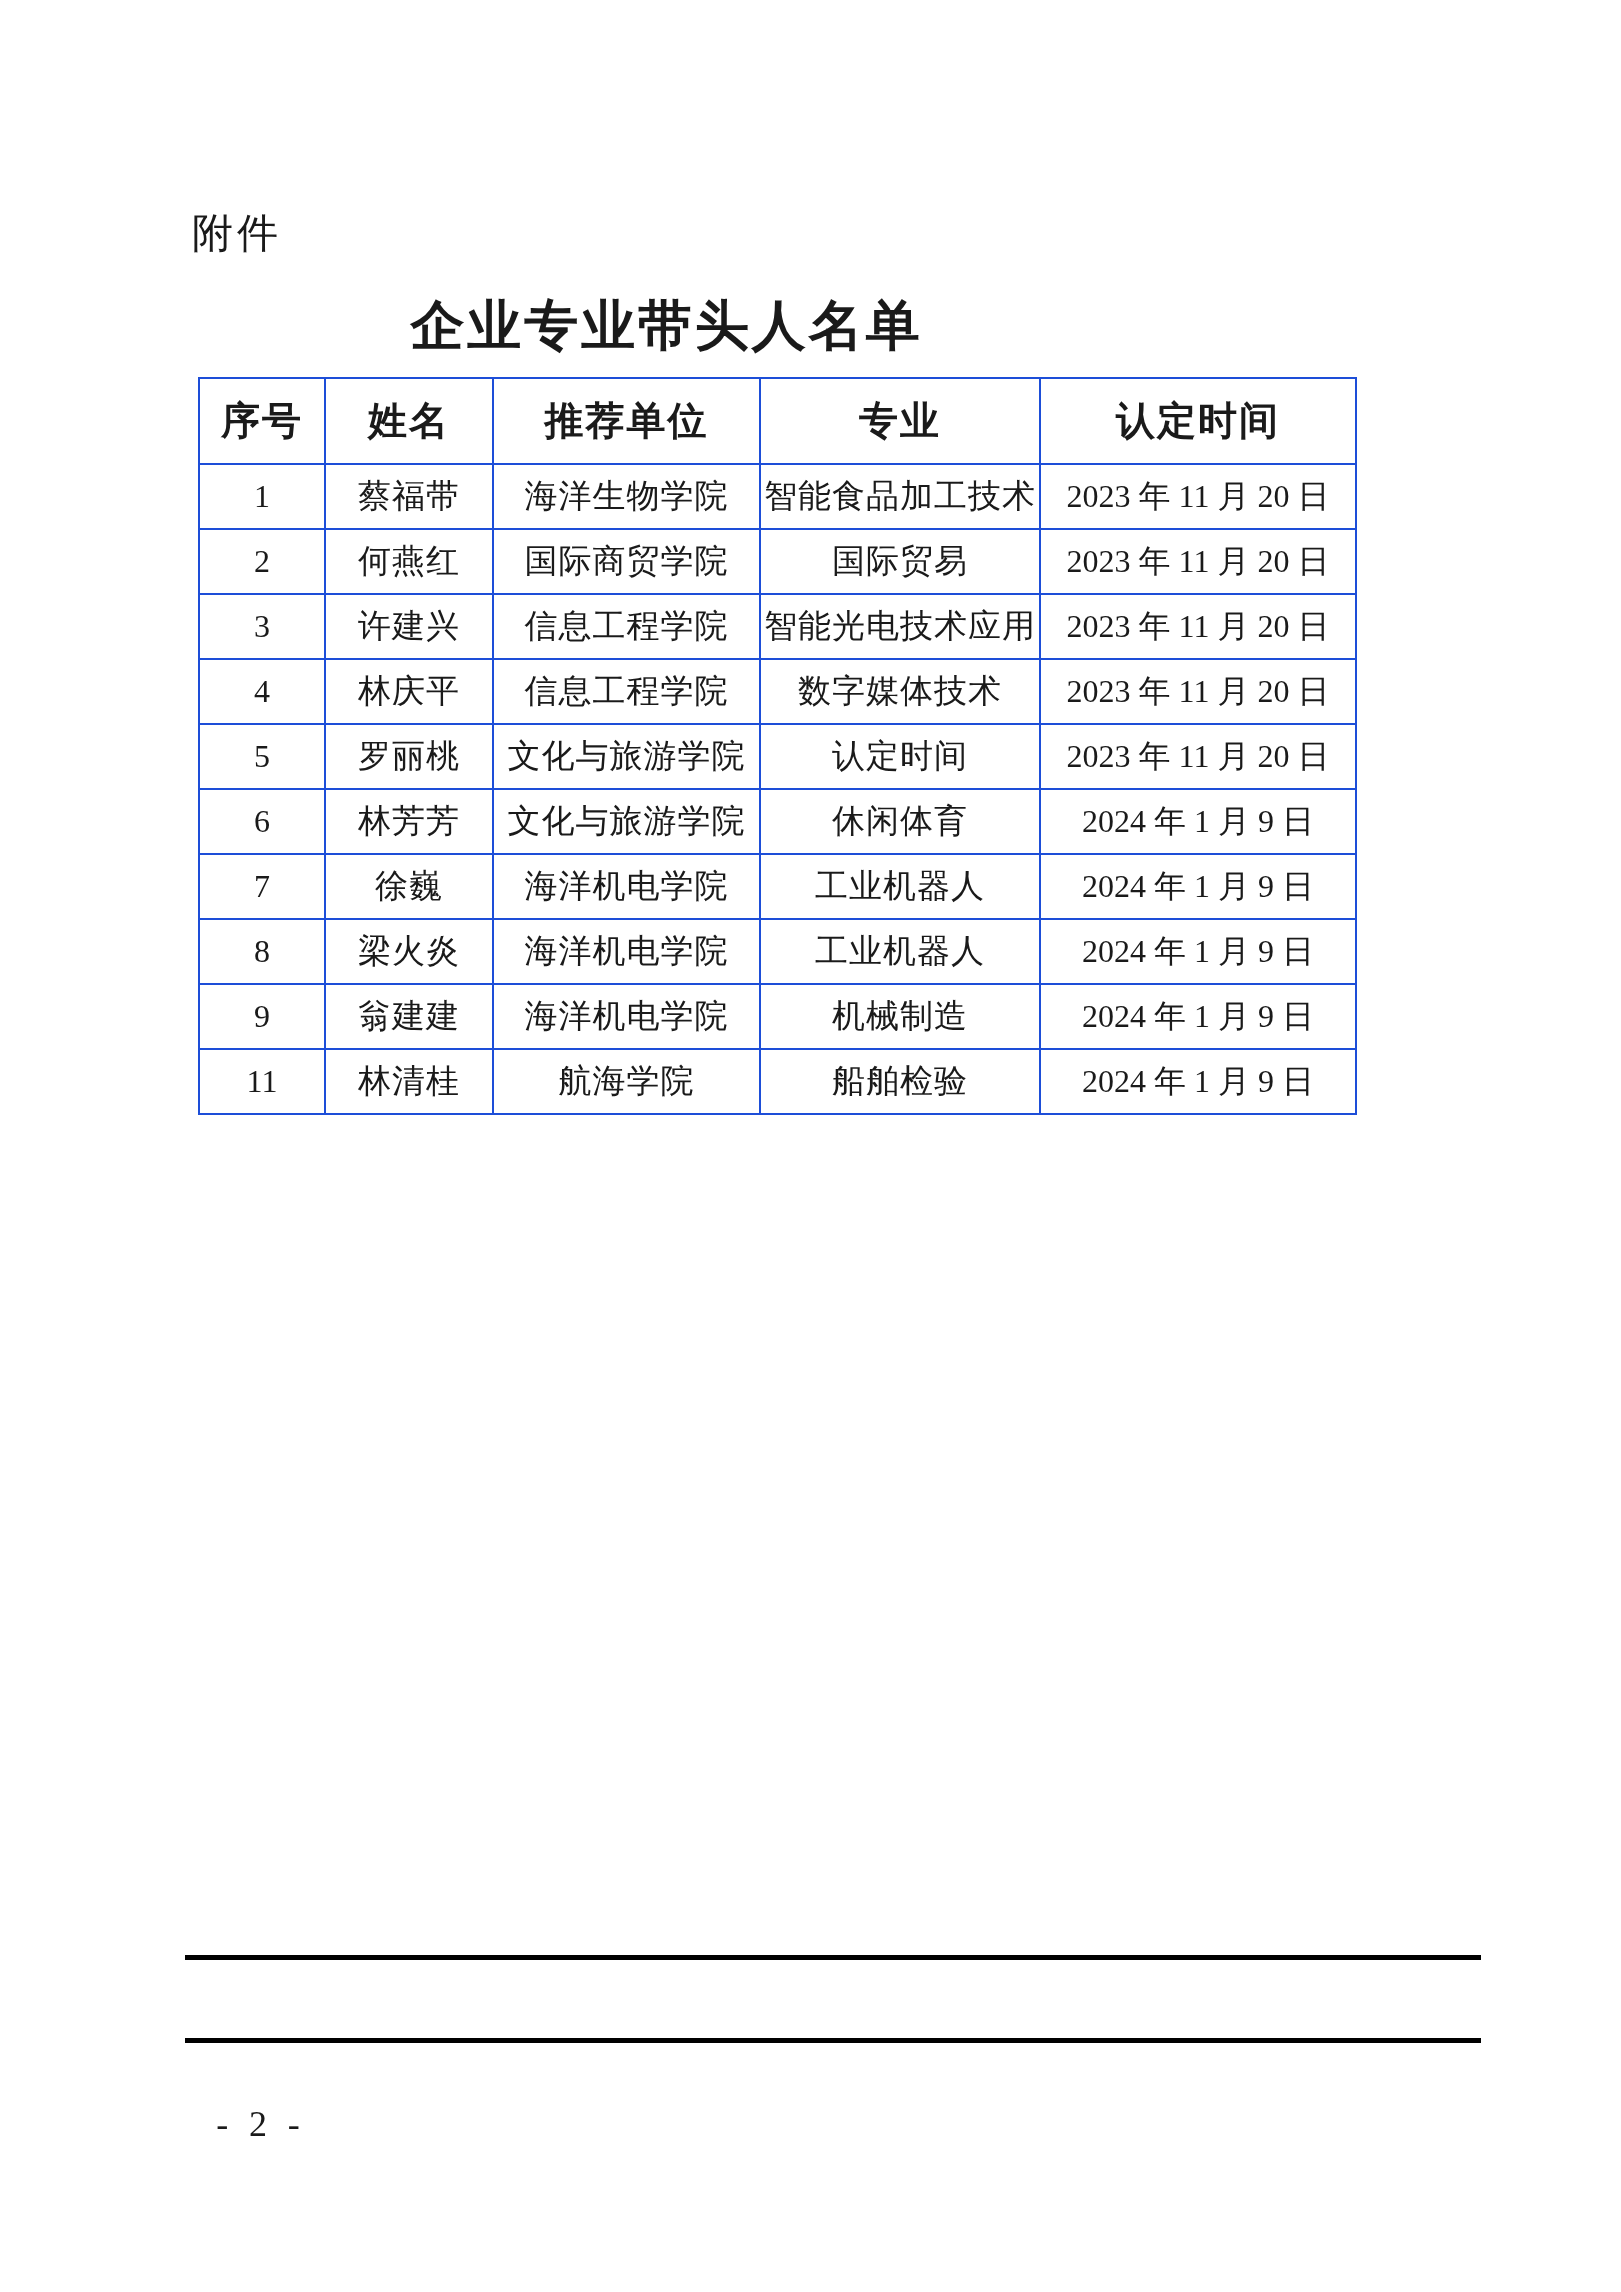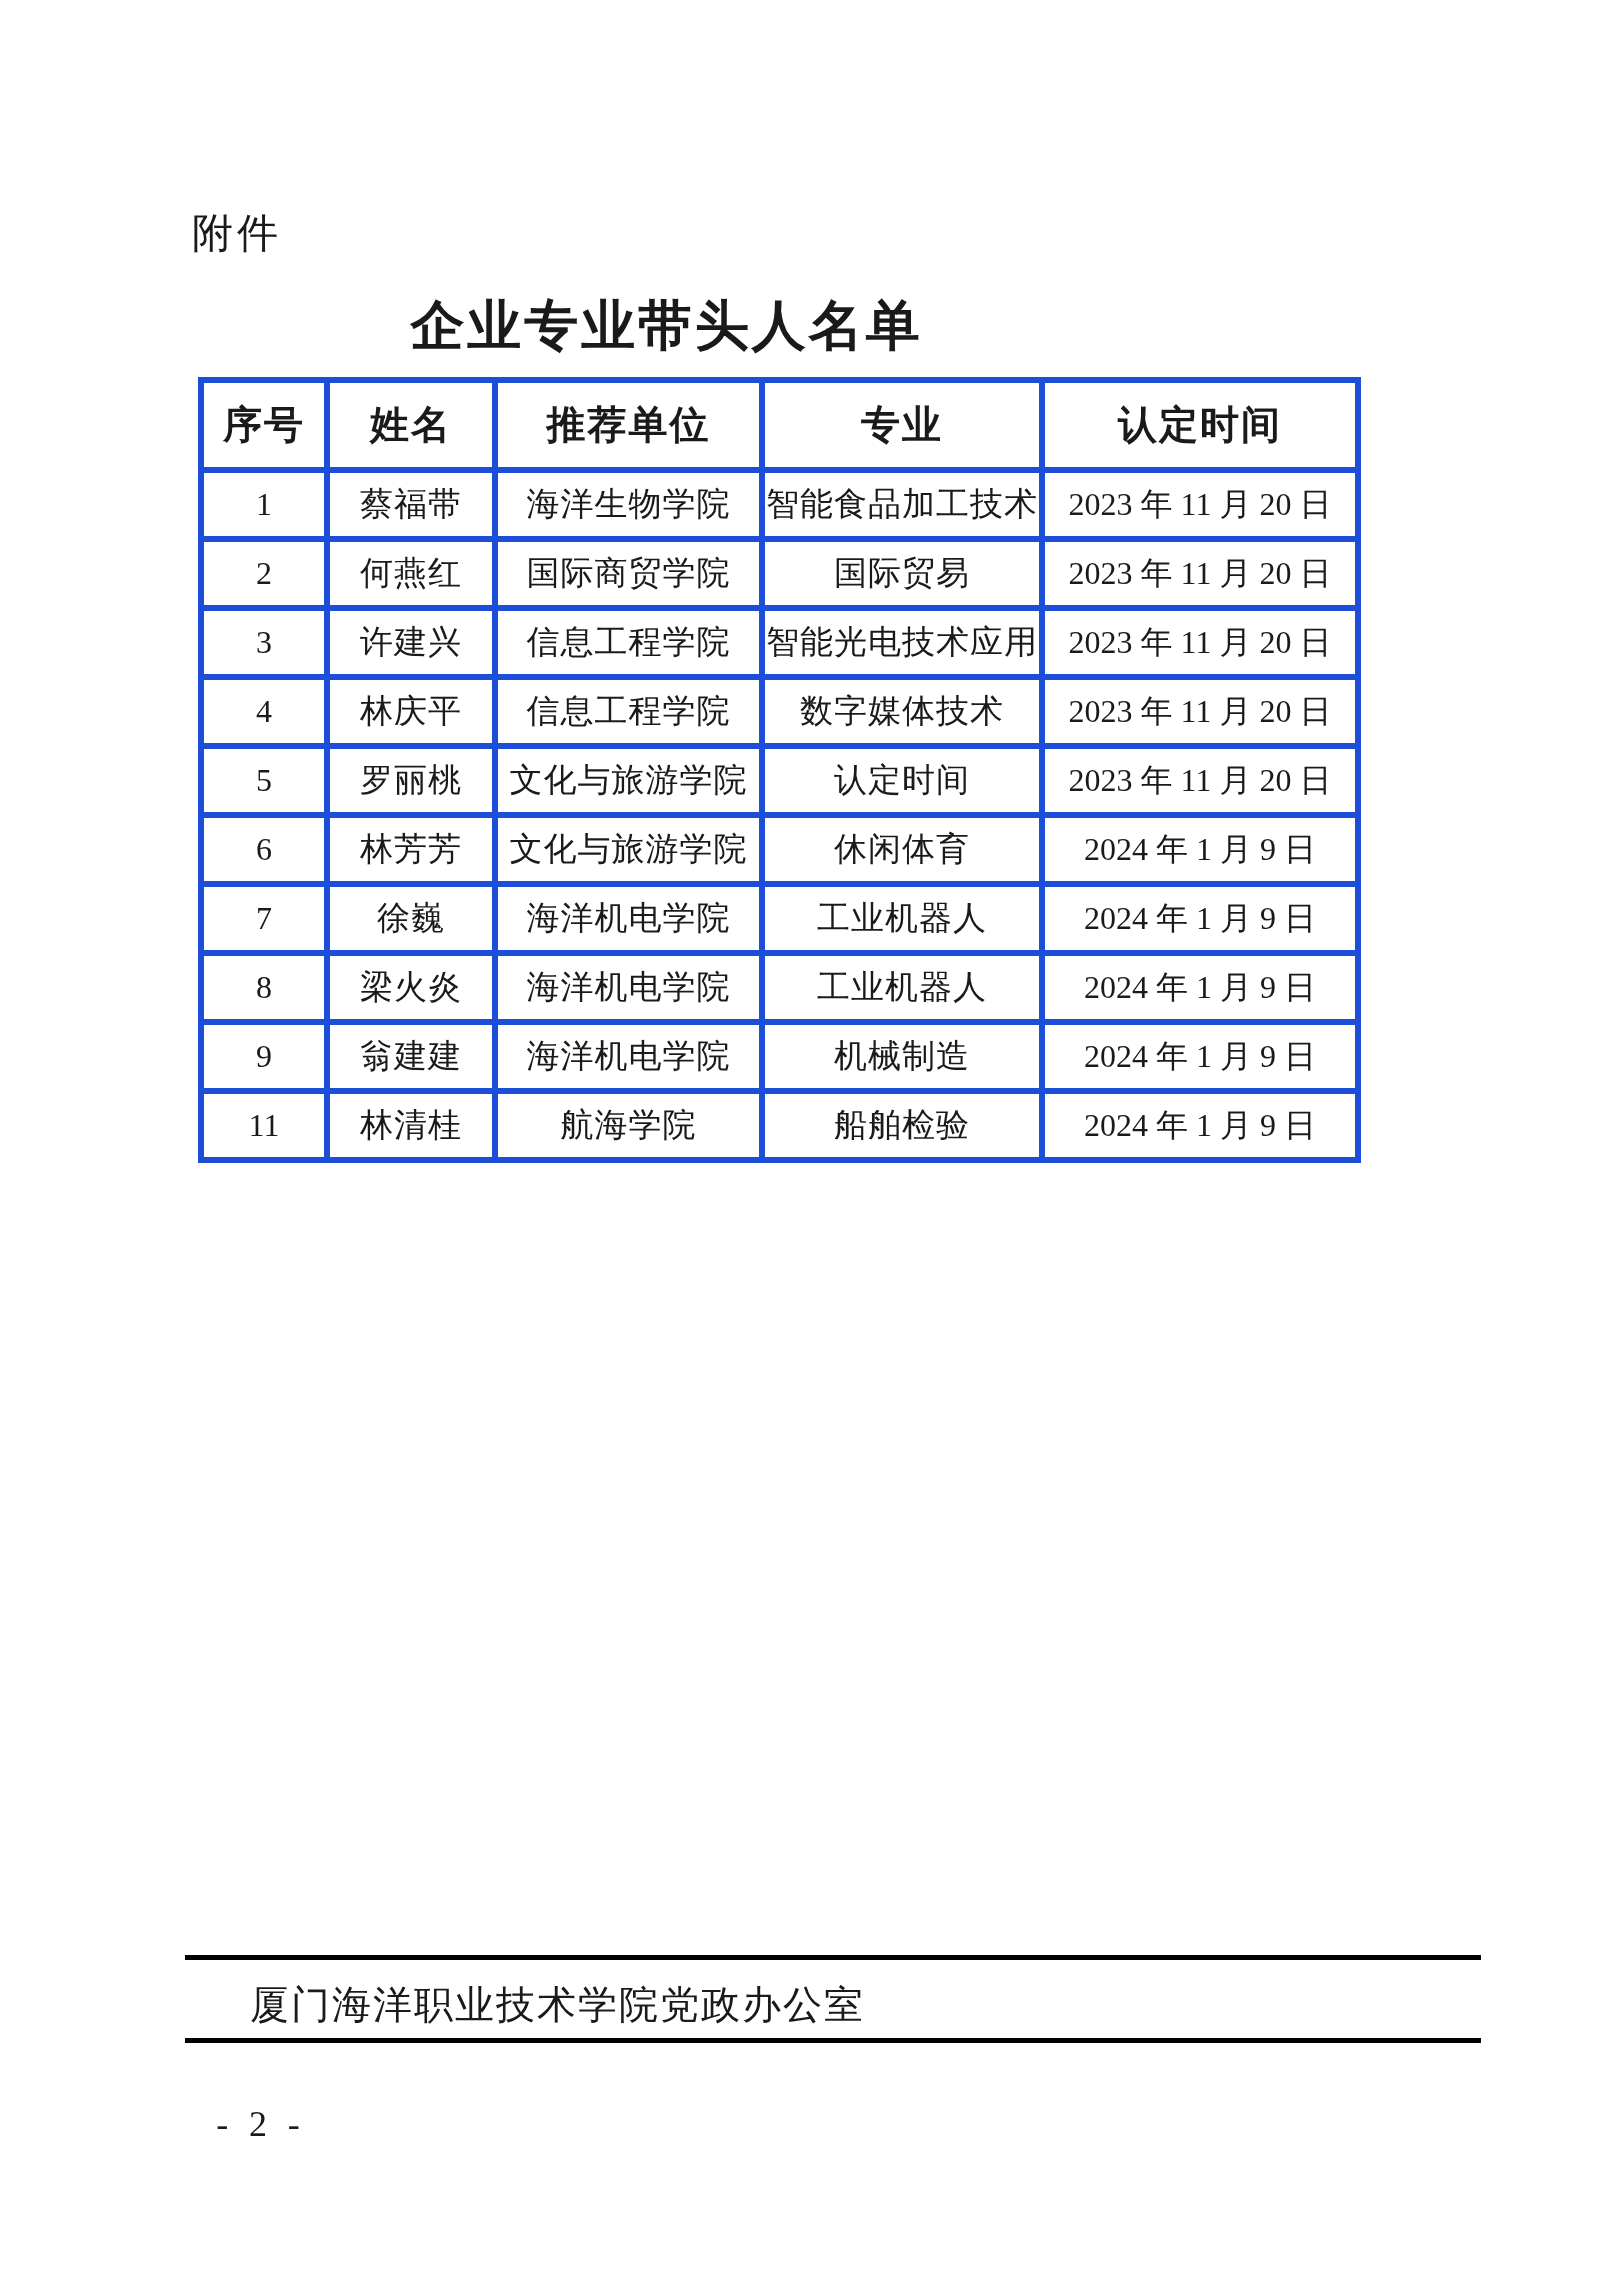--- a/index.html
+++ b/index.html
@@ -38,21 +38,21 @@
     top: 377px;
     width: 1157px;
   }
   table.roster {
     border-collapse: collapse;
     width: 1157px;
     table-layout: fixed;
   }
   table.roster th,
   table.roster td {
-    border: 6px solid #1d4ed8;
+    border: 2px solid #1d4ed8;
     text-align: center;
     vertical-align: middle;
     padding: 0;
     overflow: hidden;
     white-space: nowrap;
   }
   table.roster th {
     height: 84px;
     font-size: 39px;
     font-weight: bold;
@@ -202,19 +202,18 @@
           <td class="cell-major">船舶检验</td>
           <td class="cell-date">2024 年 1 月 9 日</td>
         </tr>
       </tbody>
   </table>
 </div>
 
 <div class="footer-rule top"></div>
 
 <div class="footer-row">
-  <span class="footer-issuer">厦门海洋职业技术学院党政办公室</span>
 </div>
 
 <div class="footer-rule bottom"></div>
 
 <div class="page-number">- 2 -</div>
 
 
 </body></html>

